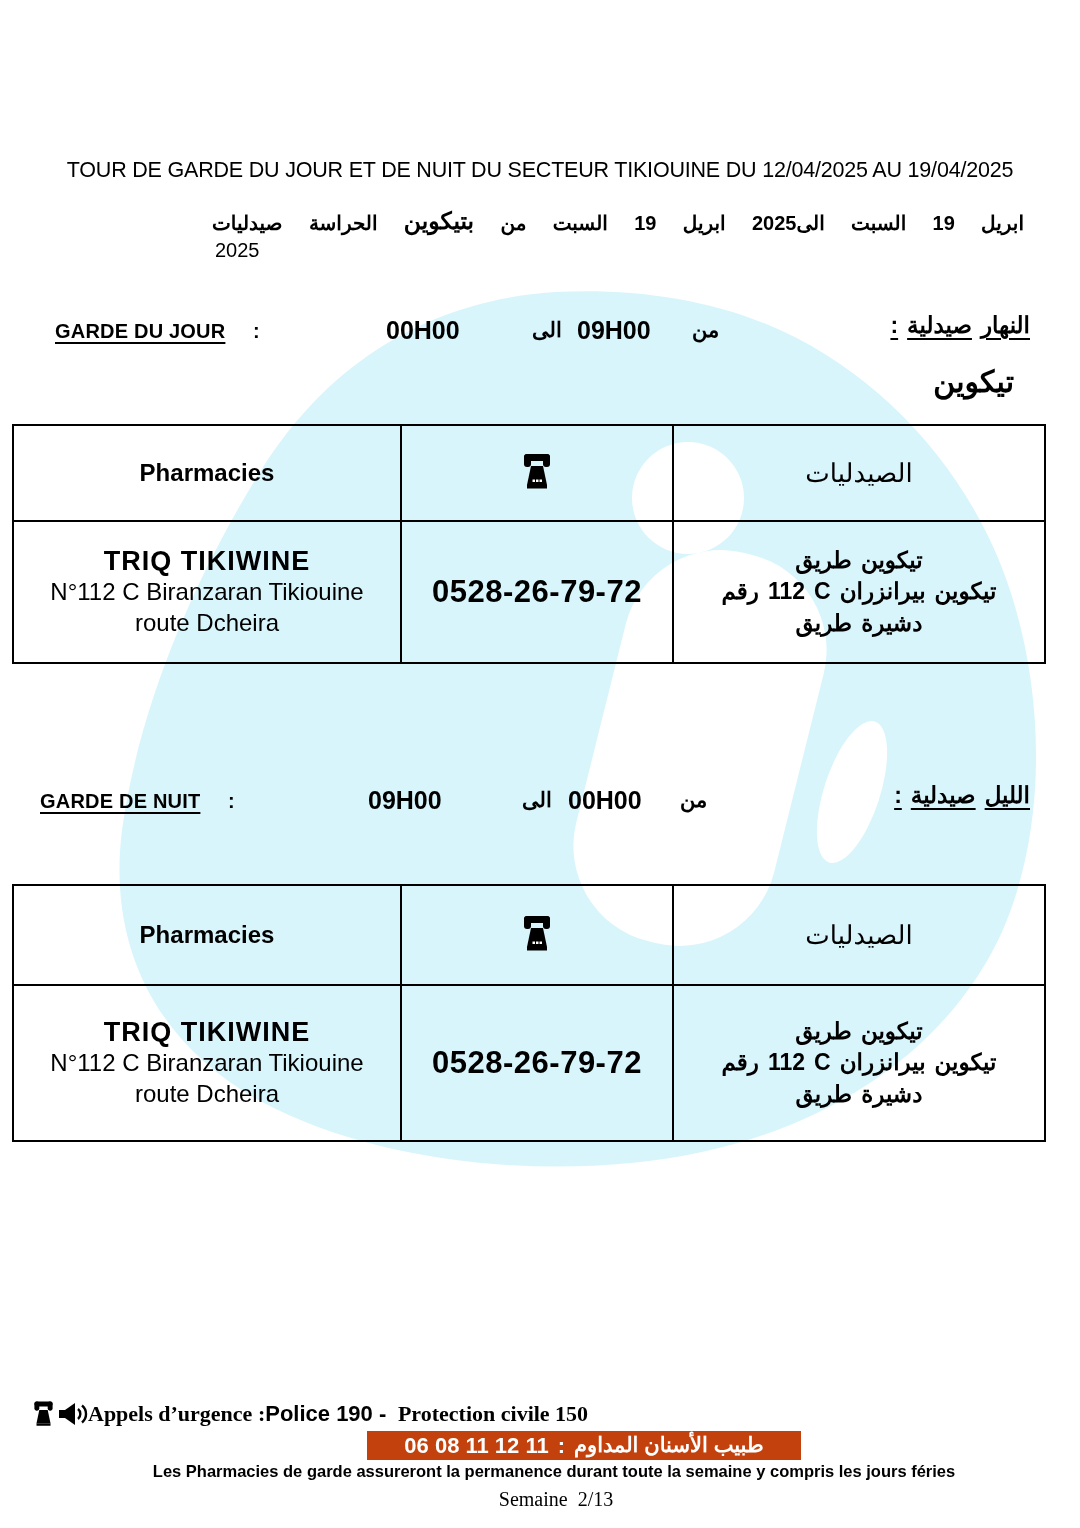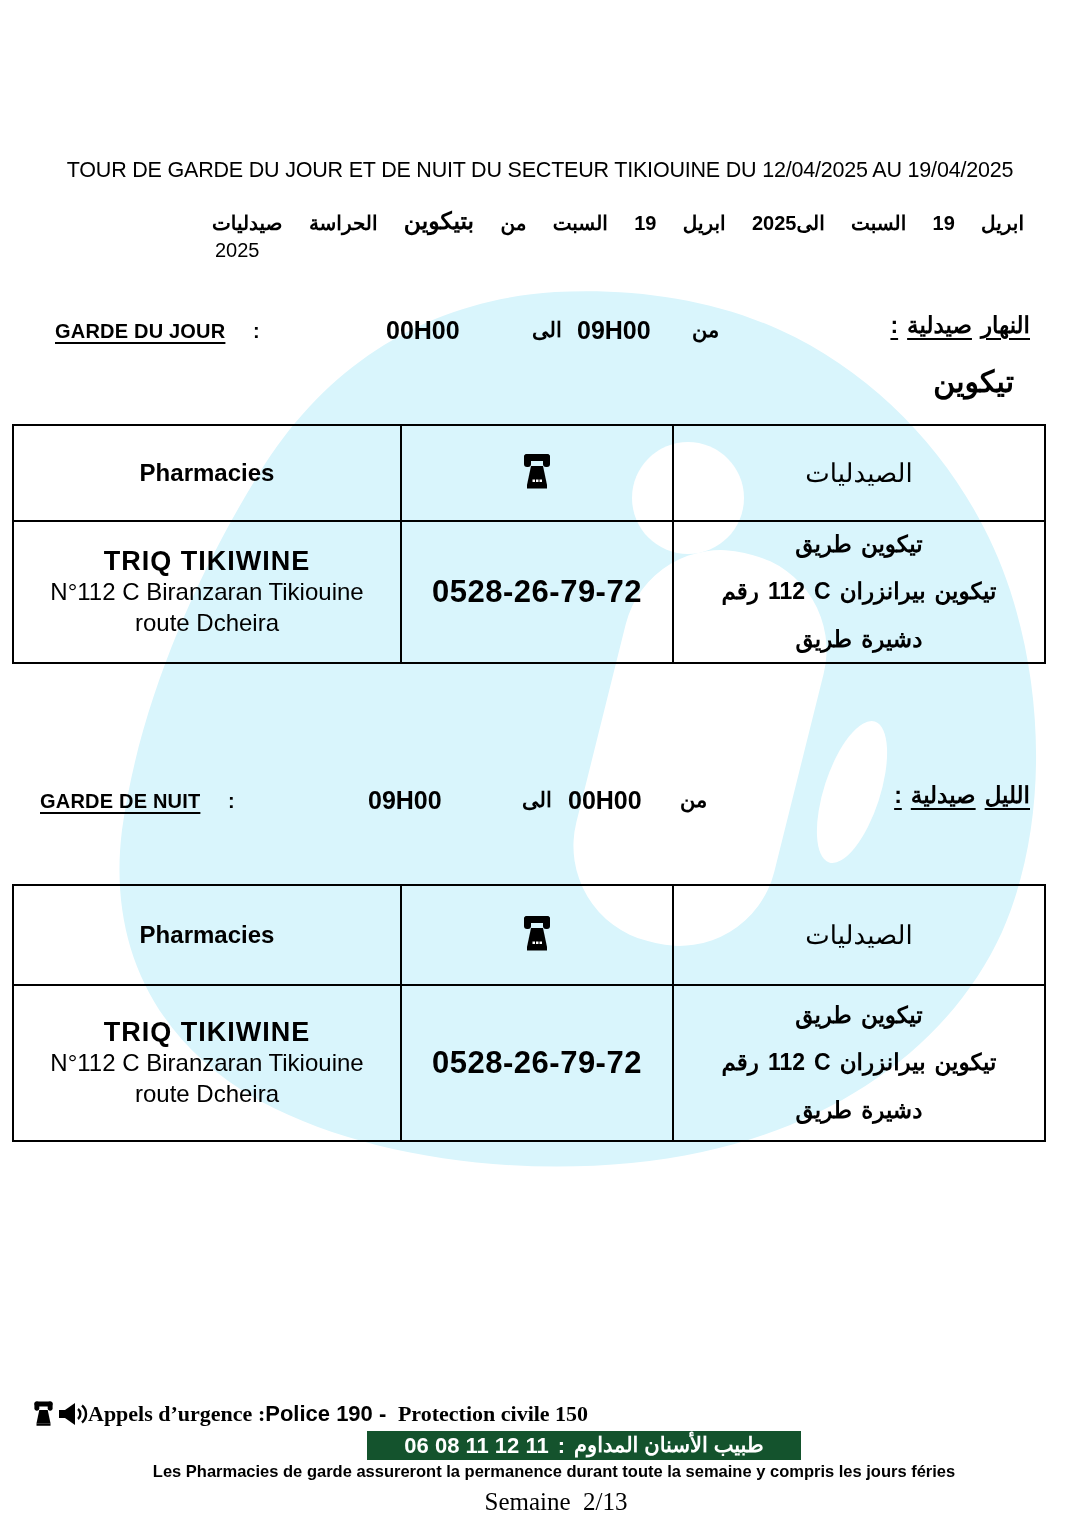--- a/index.html
+++ b/index.html
@@ -36,38 +36,38 @@
   table.guard { position:absolute; left:12px; width:1032px; border-collapse:collapse;
                 table-layout:fixed; background:transparent; }
   table.guard td { border:2.5px solid #000; text-align:center; vertical-align:middle;
                    padding:1px; }
   .c1 { width:388px; } .c2 { width:272px; } .c3 { width:372px;margin-top:41px; }
   .ph-h { font-size:24px; font-weight:bold; }
   .ar-h { font-size:26px; }
   .pname { font-size:27px; font-weight:bold; letter-spacing:1px; }
   .paddr { font-size:24px; line-height:1.28; }
   .pnum { font-size:31px; font-weight:bold; letter-spacing:0.5px; }
-  .arcell { display:flex; flex-direction:column; gap:16px; font-size:23px;
+  .arcell { display:flex; flex-direction:column; gap:0; font-size:23px;
             font-weight:bold; line-height:1.35; }
   .arrow { display:flex; direction:ltr; justify-content:center; gap:9px; }
 
   .foot { top:1400px; left:33px; width:1020px; display:flex; align-items:center;
           white-space:pre;text-align:right; }
   .f-ser { font-family:"Liberation Serif", serif; font-weight:bold; font-size:22px; }
   .f-sans { font-weight:bold; font-size:22px; }
   .icons { display:flex; align-items:center; gap:4px; }
 
-  .bar { top:1431px; left:367px; width:434px; height:29px; background:#14532d;
+  .bar { top:1431px; left:367px; width:434px; height:29px; background:#c2410c;
          display:flex; align-items:center; justify-content:center; gap:9px;
          color:#fff; font-weight:bold; font-size:22px; overflow:visible; }
   .bar .arb { direction:rtl; font-size:21px; line-height:1; position:relative; top:-1px; }
 
   .note { top:1462px; left:0; width:100%; text-align:center; font-weight:bold;
           font-size:16.5px;padding-left:28px; }
-  .week { top:1488px; left:0; width:100%; text-align:center; font-size:25px;
+  .week { top:1488px; left:0; width:100%; text-align:center; font-size:20px;
           font-family:"Liberation Serif", serif; white-space:pre;padding-left:32px; }
 </style>
 </head>
 <body>
 
 <div class="page">
 
   <svg class="wm" width="1080" height="1528" viewBox="0 0 1080 1528">
     <path fill="#d9f5fc" d="M 555 292
       C 430 300, 328 362, 260 472

